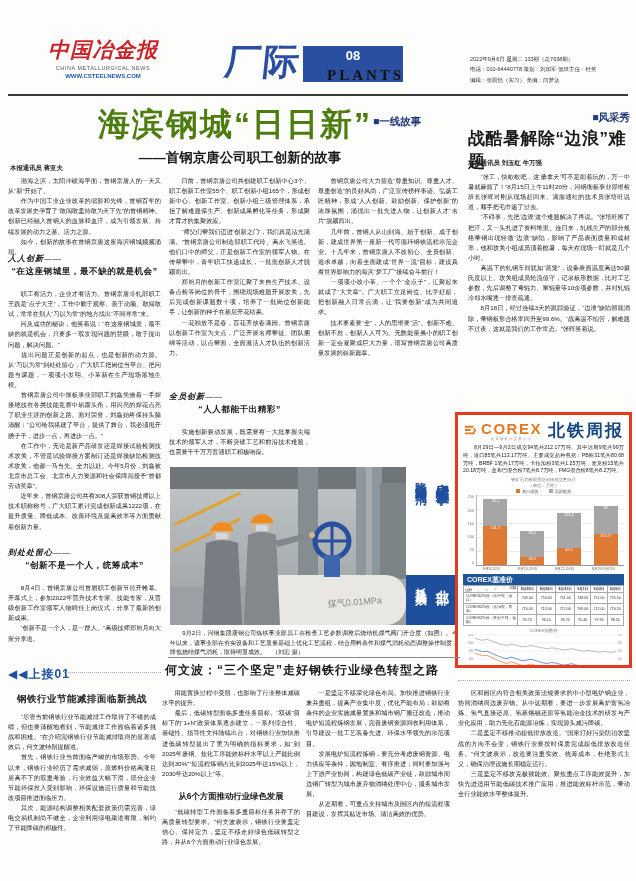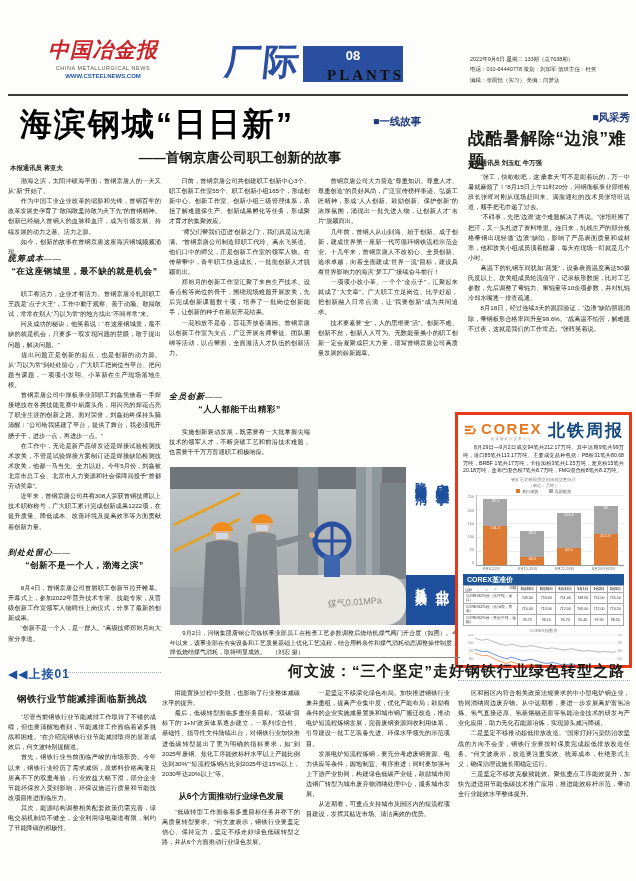--- a/index.html
+++ b/index.html
@@ -14,21 +14,21 @@
   #mh-cn{font-family:Liberation Serif, serif;font-weight:bold;font-style:italic;
          font-size:21px;color:#c9252b;letter-spacing:1px;}
   #mh-en{font-size:5.4px;color:#555;letter-spacing:0.6px;margin-top:1px;}
   #mh-url{font-size:6px;color:#2456a4;font-weight:bold;margin-top:2px;}
   #sec-cn{font-size:36px;font-weight:bold;color:#2b4fa0;transform:skewX(-6deg);letter-spacing:2px;}
   #pagebox{background:#2b4fa0;color:#fff;font-weight:bold;font-size:13px;text-align:center;line-height:19px;}
   #plants{font-family:"Liberation Serif","DejaVu Serif",serif;font-weight:bold;font-size:15px;letter-spacing:3px;color:#111;}
   #issue{font-size:5.5px;color:#333;line-height:1.9;}
   .rule{background:#3a3a3a;}
   .tag{font-size:10.5px;font-weight:bold;color:#1e3a7a;}
-  #lead-hl{font-size:32px;font-weight:bold;text-align:left;letter-spacing:2px;color:#000000;}
+  #lead-hl{font-size:32px;font-weight:bold;text-align:center;letter-spacing:2px;color:#4d7c0f;}
   #lead-sub{font-size:13.5px;font-weight:bold;text-align:center;}
   .byline{font-size:6.4px;font-weight:bold;color:#222;}
   
   #photo{background:#aeb4b6;}
   #strip{background:#fff;}
   #strip .bluebg{position:absolute;left:0;bottom:0;width:100%;height:50px;background:#1d4f9c;}
   .v{writing-mode:vertical-rl;font-weight:bold;letter-spacing:2px;position:absolute;}
   #caption{font-size:6px;line-height:1.6;text-align:justify;white-space:pre-line;color:#222;}
   
   #hl2{font-size:17px;font-weight:bold;letter-spacing:0.5px;}
@@ -56,21 +56,21 @@
   #pricetable .lab{text-align:left;padding-left:2px;}
   #pricetable .corner{position:relative;width:34%;
       background:linear-gradient(to bottom right,transparent 49.4%,#999 49.4%,#999 50.6%,transparent 50.6%);}
   #pricetable .corner .c1{position:absolute;top:0;right:1px;font-weight:normal;}
   #pricetable .corner .c2{position:absolute;bottom:0;left:1px;font-weight:normal;}
   #lineplot{width:100%;height:44px;display:block;}
   #lineplot .ax{font-size:2.8px;fill:#888;}
   
   .dotted{border-top:1px dotted #9aa7bb;}
   #more-tag{font-size:12px;font-weight:bold;color:#1d4f9c;letter-spacing:1px;}
-  #b-hl{font-size:15px;font-weight:bold;text-align:right;letter-spacing:1px;}
+  #b-hl{font-size:12px;font-weight:bold;text-align:left;letter-spacing:1px;}
   .b-colhd{font-size:9.5px;font-weight:bold;text-align:center;letter-spacing:0.5px;}
   .b-sub{font-size:8.4px;font-weight:bold;text-align:center;}
 </style>
 </head>
 <body>
 
 <div id="page">
 
   <div class="abs" style="left:28px;top:36px;width:150px;text-align:center;">
     <div id="mh-cn">中国冶金报</div>
@@ -89,32 +89,32 @@
 
   <div id="lead-hl" class="abs" style="left:20px;top:103px;width:430px;">海滨钢城“日日新”</div>
   <div class="abs tag" style="left:373px;top:115px;">■一线故事</div>
   <div id="lead-sub" class="abs" style="left:60px;top:149px;width:360px;">——首钢京唐公司职工创新的故事</div>
   <div class="abs byline" style="left:10px;top:164px;">本报通讯员 蒋亚夫</div>
 
   <div class="abs t" style="left:8px;top:176px;width:153px;">　　渤海之滨，太阳冲破海平面，首钢京唐人的一天又从“新”开始了。
 　　作为中国工业企业改革的缩影和先锋，首钢百年的改革发展史孕育了“敢闯敢坚持敢为天下先”的首钢精神。创新已经融入首钢人的血脉和血汗，成为引领发展、持续发展的动力之基、活力之源。
 　　如今，创新的故事在首钢京唐这座海滨钢城频频涌现。</div>
   <div class="abs subhd" style="left:8px;top:253px;width:153px;">
-    <div class="l1">统筹成本——</div>
+    <div class="l1">人人创新——</div>
     <div class="l2">“在这座钢城里，最不缺的就是机会”</div>
   </div>
   <div class="abs t" style="left:8px;top:289px;width:153px;height:254px;overflow:hidden;">　　职工有活力，企业才有活力。首钢京唐冷轧部职工王践是“点子大王”，工作中勤于观察、善于动脑、敢闯敢试，常常在别人“习以为常”的地方找出“不同寻常”来。
 　　问及成功的秘诀，他笑着说：“在这座钢城里，最不缺的就是机会，只要多一双发现问题的慧眼，敢于提出问题，解决问题。”
 　　提出问题正是创新的起点，也是创新的动力源。从“习以为常”到处处留心，广大职工把岗位当平台、把问题当课题，一项项小发明、小革新在生产现场落地生根。
 　　首钢京唐公司中厚板事业部职工刘鑫凭借着一手焊接绝技在各类技能竞赛中崭露头角，用闪亮的焊花点亮了职业生涯的创新之路。面对荣誉，刘鑫始终保持头脑清醒：“公司给我搭建了平台，提供了舞台，我必须甩开膀子干，进步一点，再进步一点。”
 　　在工作中，无论是新产品研发还是焊接试验检测技术攻关，不管是试验焊接方案制订还是焊接缺陷检测技术攻关，他都一马当先、全力以赴。今年5月份，刘鑫被北京市总工会、北京市人力资源和社会保障局授予“首都劳动奖章”。
 　　近年来，首钢京唐公司共有308人荣获首钢技师以上技术职称称号，广大职工累计完成创新成果1222项，在提升质量、降低成本、改善环境及提高效率等方面贡献着创新力量。</div>
   <div class="abs subhd" style="left:8px;top:547px;width:153px;">
     <div class="l1">到处处留心——</div>
-    <div class="l2">“创新不是一个人，渤海之滨”</div>
+    <div class="l2">“创新不是一个人，统筹成本”</div>
   </div>
   <div class="abs t" style="left:8px;top:583px;width:153px;height:66px;overflow:hidden;">　　8月4日，首钢京唐公司首届职工创新节拉开帷幕。开幕式上，参加2022年晋升技术专家、技能专家，及晋级创新工作室领军人物聘任上岗仪式，分享了最新的创新成果。
 　　“创新不是一个人，是一群人。”高级技师郑旭月向大家分享道。</div>
 
   <div class="abs t" style="left:169px;top:176px;width:141px;height:212px;overflow:hidden;">　　日前，首钢京唐公司共创建职工创新中心3个、职工创新工作室55个、职工创新小组165个，形成创新中心、创新工作室、创新小组三级管理体系，承担了解难题保生产、创新成果孵化等任务，形成聚才育才的集聚效应。
 　　“师父们带我们迈进‘创新之门’，我们真是沾光满满。”首钢京唐公司制造部职工代玲、高永飞笑道。他们口中的师父，正是创新工作室的领军人物。在传帮带中，青年职工快速成长，一批批创新人才脱颖而出。
 　　郑旭月的创新工作室汇聚了来自生产技术、设备点检等岗位的骨干，围绕现场难题开展攻关，先后完成创新课题数十项，培养了一批岗位创新能手，让创新的种子在基层开花结果。
 　　一花独放不是春，百花齐放春满园。首钢京唐以创新工作室为支点，广泛开展名师带徒、团队捆绑等活动，以点带面，全面激活人才队伍的创新活力。</div>
   <div class="abs subhd" style="left:169px;top:391px;width:141px;">
     <div class="l1">全员创新——</div>

